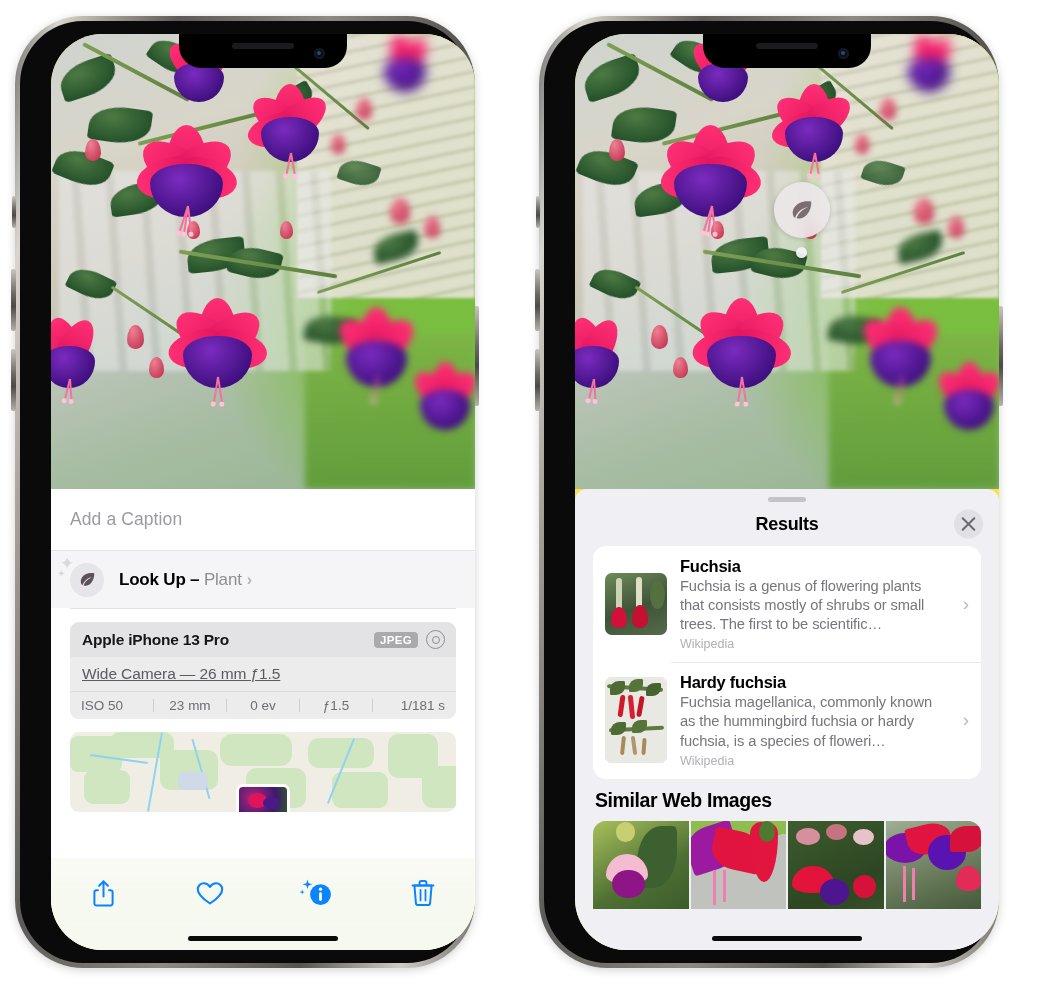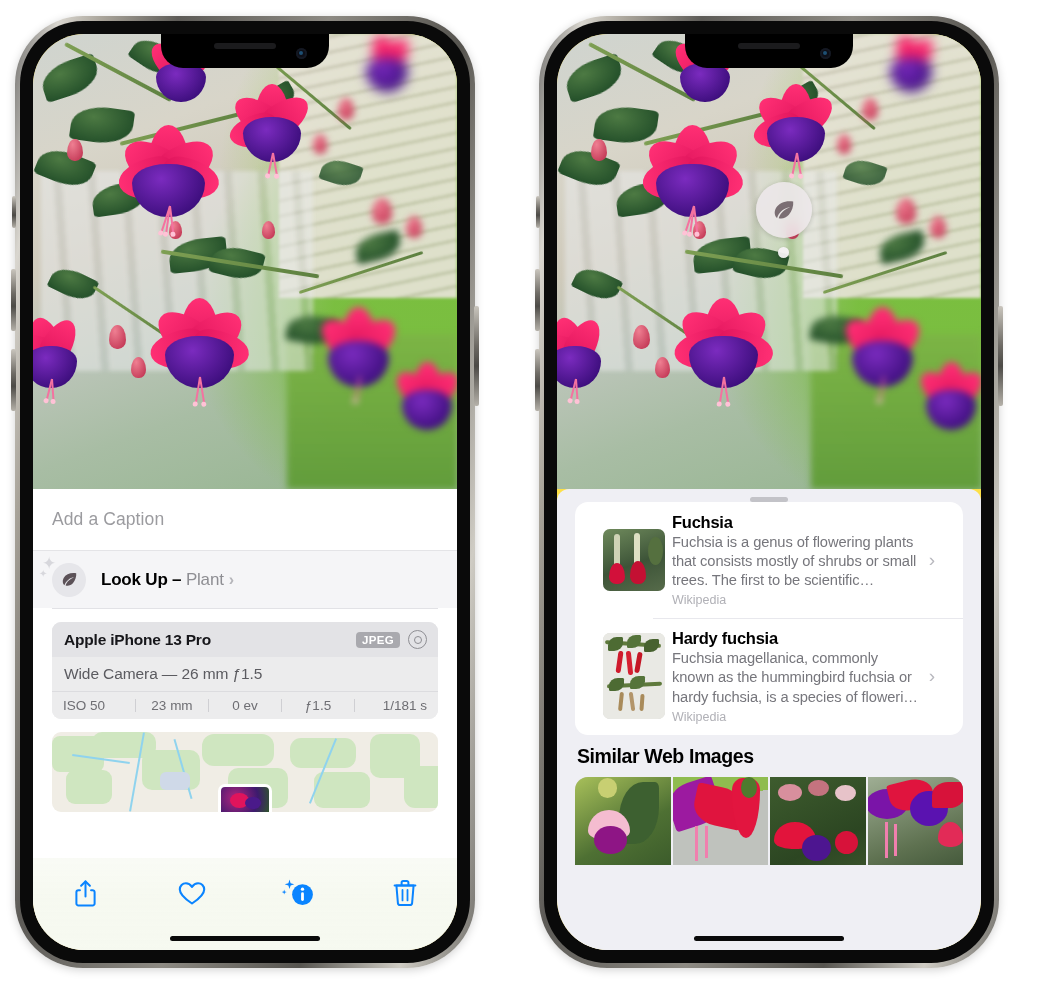--- a/index.html
+++ b/index.html
@@ -23,21 +23,21 @@
   .phone.left  { left: 15px;  top: 16px; }
   .phone.right { left: 539px; top: 16px; }
 
   .bezel {
     position: relative; width: 100%; height: 100%;
     border-radius: 63px; background:#0a0a0a;
     padding: 13px;
   }
   .screen {
     position: relative; width: 100%; height: 100%;
-    border-radius: 51px; overflow: hidden; background:#fde047;
+    border-radius: 51px; overflow: hidden; background:#fde047;margin-left:18px;
   }
 
   
   .btn-side {
     position:absolute; background: linear-gradient(180deg,#c9c5bd,#6d6a64 40%,#4c4a46 60%,#b5b1a9);
     border-radius: 2px;
   }
   .btn-silent { left:-3px; top:180px; width:4px; height:32px; }
   .btn-volup  { left:-4px; top:253px; width:5px; height:62px; }
   .btn-voldn  { left:-4px; top:333px; width:5px; height:62px; }
@@ -192,21 +192,21 @@
   .jpeg-badge {
     background:#a9a9ae; color:#fff; font-size:11.5px; font-weight:700;
     padding:2px 6px; border-radius:4px; letter-spacing:.3px;
   }
   .raw-icon { width:19px; height:19px; border-radius:50%; border:1.6px solid #8e8e93;
     display:flex; align-items:center; justify-content:center; }
   .raw-icon i { width:8px; height:8px; border-radius:50%; border:1.6px solid #8e8e93; display:block;}
   .raw-icon i::after { content:""; display:block; width:2px;height:2px; }
 
   .cam-body { padding:8px 11px 8px 12px; }
-  .cam-line { font-size:15.5px; color:#5b5b60; letter-spacing:-.1px; }
+  .cam-line { font-size:15.5px; color:#5b5b60; letter-spacing:-.1px;text-decoration:underline; }
   .cam-line2 { display:flex; align-items:center; justify-content:space-between; margin-top:4px; }
   .vibrant {
     border:1px solid #b6b6bb; color:#6c6c70; font-size:11.5px; letter-spacing:.6px;
     padding:2.5px 9px; border-radius:10px;
   }
   .cam-foot {
     display:flex; align-items:center; border-top:1px solid #dcdcdf;
     padding:6px 11px; background:#ececed;
   }
   .cam-foot span { flex:1; text-align:center; font-size:13.5px; color:#6e6e73; }
@@ -268,21 +268,21 @@
     display:flex; align-items:center; justify-content:center;
   }
 
   .sec-head { display:flex; align-items:baseline; justify-content:space-between; padding:10px 20px 9px; }
   .sec-title { font-size:19.5px; font-weight:700; color:#000; letter-spacing:-.4px; }
   .sec-more  { font-size:15px; color:#76767c; }
 
   .card-group {
     margin:0 18px; background:#fff; border-radius:13px; overflow:hidden;
   }
-  .k-row { display:flex; align-items:center; padding:11px 28px; gap:7px; position:relative; }
+  .k-row { display:flex; align-items:center; padding:11px 12px; gap:13px; position:relative; }
   .k-row + .k-row::before {
     content:""; position:absolute; left:78px; right:0; top:0; height:1px; background:#e8e8ed;
   }
   .k-thumb { width:62px; height:62px; border-radius:7px; overflow:hidden; flex:0 0 auto; position:relative; background:#d7d7d2; }
   .k-thumb.tall { height:86px; }
   .k-body { flex:1 1 auto; min-width:0; }
   .k-title { font-size:16.5px; font-weight:700; color:#000; letter-spacing:-.25px; margin-bottom:1px; }
   .k-desc { font-size:14.7px; line-height:1.3; color:#76767c; letter-spacing:-.1px; }
   .k-src  { font-size:12.5px; color:#b0b0b6; margin-top:3px; }
   .k-chev { flex:0 0 auto; color:#b8b8be; font-size:19px; padding-left:2px; }
@@ -644,20 +644,28 @@
             <svg width="26" height="26" viewBox="0 0 24 24" aria-hidden="true">
               <path d="M20.5 4.2C14 3 7.4 5.2 4.6 10.2c-2 3.6-1.2 7.4 1 9.2.7-2.6 2.3-5 4.6-6.9 2.3-1.9 5-3 7.6-3.3-2.6 1-5 2.4-7 4.3-1.8 1.7-3.1 3.8-3.7 6 3 1.2 6.9-.2 9.4-3.1 2.9-3.3 4.4-8 4-12.2z" fill="#7b6e73"></path>
             </svg>
           </div>
           <div class="vlu-dot"></div>
         </div>
 
         <div class="results-sheet">
           <div class="grabber"></div>
 
+          <div class="res-head">
+            <span class="res-title">Results</span>
+            <span class="res-close">
+              <svg width="15" height="15" viewBox="0 0 14 14" aria-hidden="true">
+                <path d="M1.6 1.6 L12.4 12.4 M12.4 1.6 L1.6 12.4" stroke="#6a6a70" stroke-width="1.9" stroke-linecap="round"></path>
+              </svg>
+            </span>
+          </div>
 
 
           <div class="card-group">
 
             <div class="k-row">
               <div class="k-thumb">
                 <div style="position:absolute;inset:0;background:linear-gradient(160deg,#6f8a5c,#3d5438 55%,#566b4a)"></div>
                 <div style="position:absolute;left:18%;top:8%;width:9%;height:60%;background:#cfd3b6;border-radius:3px"></div>
                 <div style="position:absolute;left:50%;top:6%;width:9%;height:58%;background:#dde0c4;border-radius:3px"></div>
                 <div style="position:absolute;left:10%;top:55%;width:26%;height:34%;background:#d2103a;border-radius:50% 50% 44% 44%/66% 66% 34% 34%"></div>

